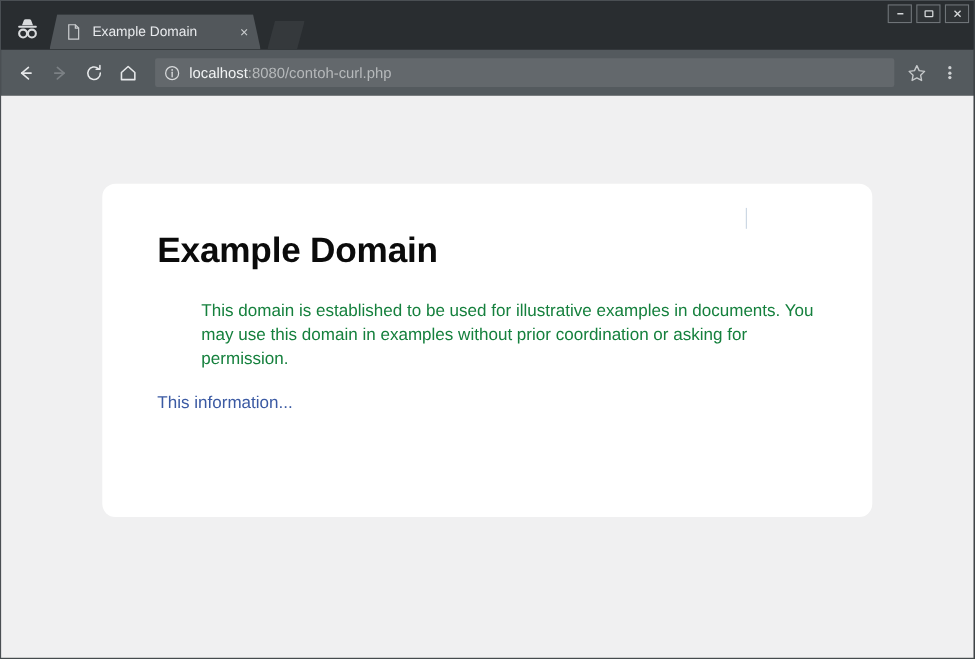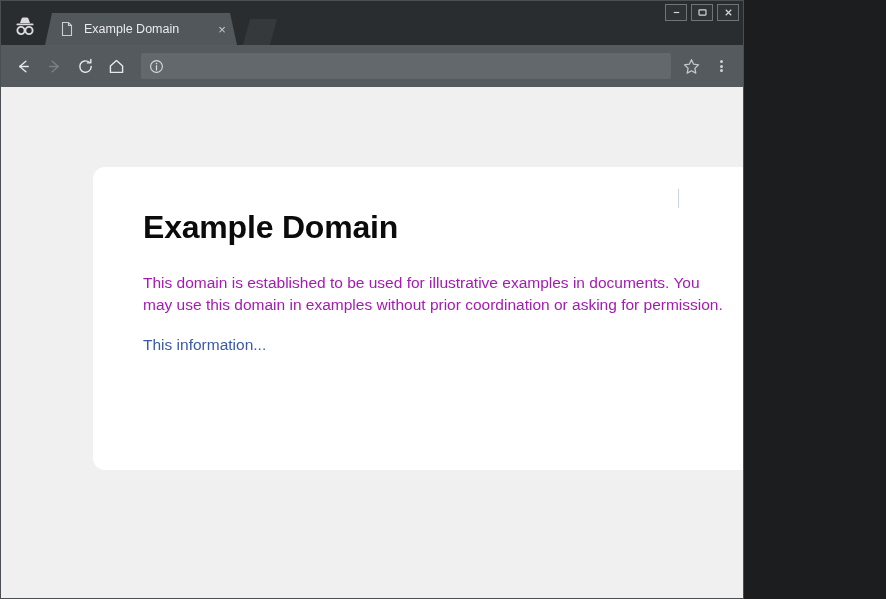--- a/index.html
+++ b/index.html
@@ -8,21 +8,21 @@
     width: 886px;
     height: 599px;
     overflow: hidden;
     background: #1b1d1f;
     font-family: "Liberation Sans", sans-serif;
   }
 
   #browser-window {
     position: absolute;
     left: 0; top: 0;
-    width: 744px;
+    width: 886px;
     height: 599px;
     background: #292d30;
     border: 1px solid #4a4f53;
     display: flex;
     flex-direction: column;
   }
 
   
   #title-bar {
     position: relative;
@@ -181,24 +181,25 @@
     font-size: 32px;
     font-weight: bold;
     color: #0b0b0b;
     letter-spacing: -0.2px;
     margin-bottom: 26px;
   }
 
   #page-paragraph {
     font-size: 15.5px;
     line-height: 22px;
-    color: #a21caf;
+    color: #15803d;
     max-width: 585px;
     margin-bottom: 20px;
     position: relative;
+    margin-left: 40px;
   }
 
   #caret-artifact {
     position: absolute;
     left: 585px;
     top: 22px;
     width: 1px;
     height: 19px;
     background: #c8d4e2;
   }
@@ -290,20 +291,21 @@
     </div>
 
     <div id="omnibox" title="localhost:8080/contoh-curl.php">
       <span id="info-icon">
         <svg viewBox="0 0 16 16" width="15" height="15">
           <circle cx="8" cy="8" r="6.3" fill="none" stroke="#d9dbdd" stroke-width="1.2"></circle>
           <circle cx="8" cy="4.9" r="0.85" fill="#d9dbdd"></circle>
           <path d="M8 7.1 V11.6" stroke="#d9dbdd" stroke-width="1.3" stroke-linecap="round"></path>
         </svg>
       </span>
+      <span id="url-text"><span id="url-host">localhost</span><span id="url-rest">:8080/contoh-curl.php</span></span>
     </div>
 
     <div id="bookmark-btn">
       <svg viewBox="0 0 20 20" width="19" height="19">
         <path d="M10 2.8 L12.25 7.6 L17.4 8.3 L13.6 11.9 L14.55 17 L10 14.55 L5.45 17 L6.4 11.9 L2.6 8.3 L7.75 7.6 Z" fill="none" stroke="#c6c9cb" stroke-width="1.3" stroke-linejoin="round"></path>
       </svg>
     </div>
 
     <div id="menu-btn">
       <div>

